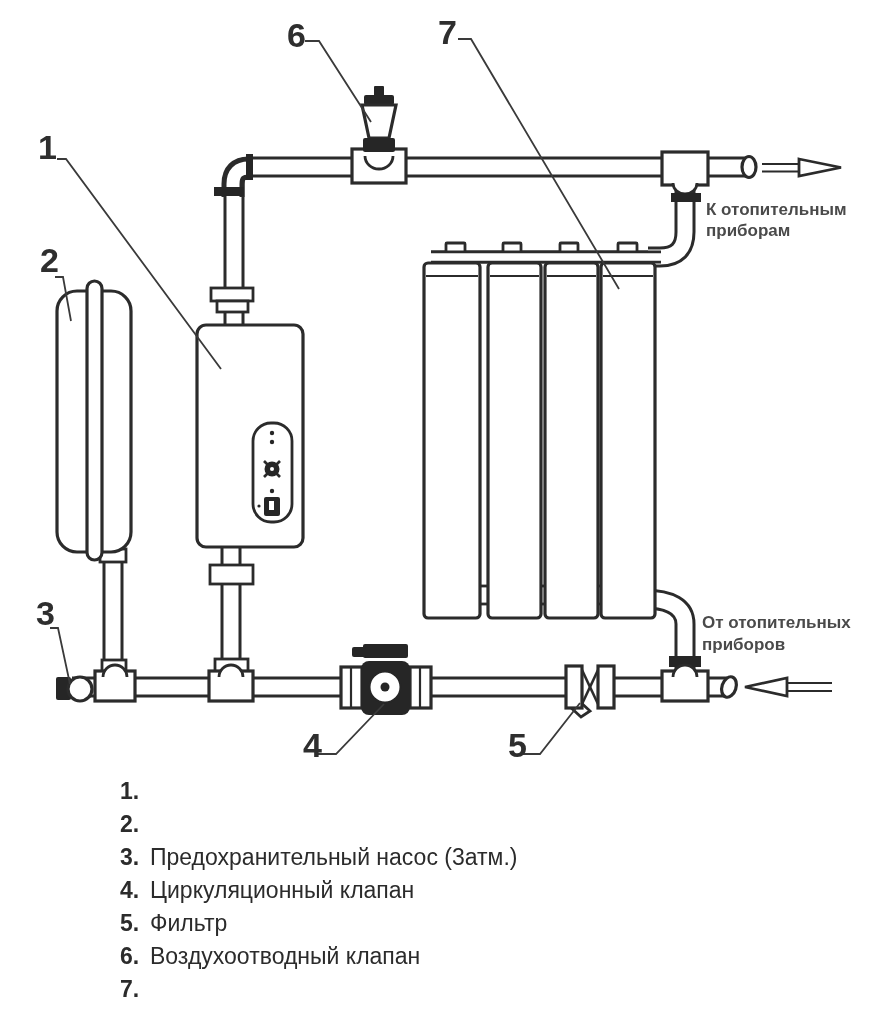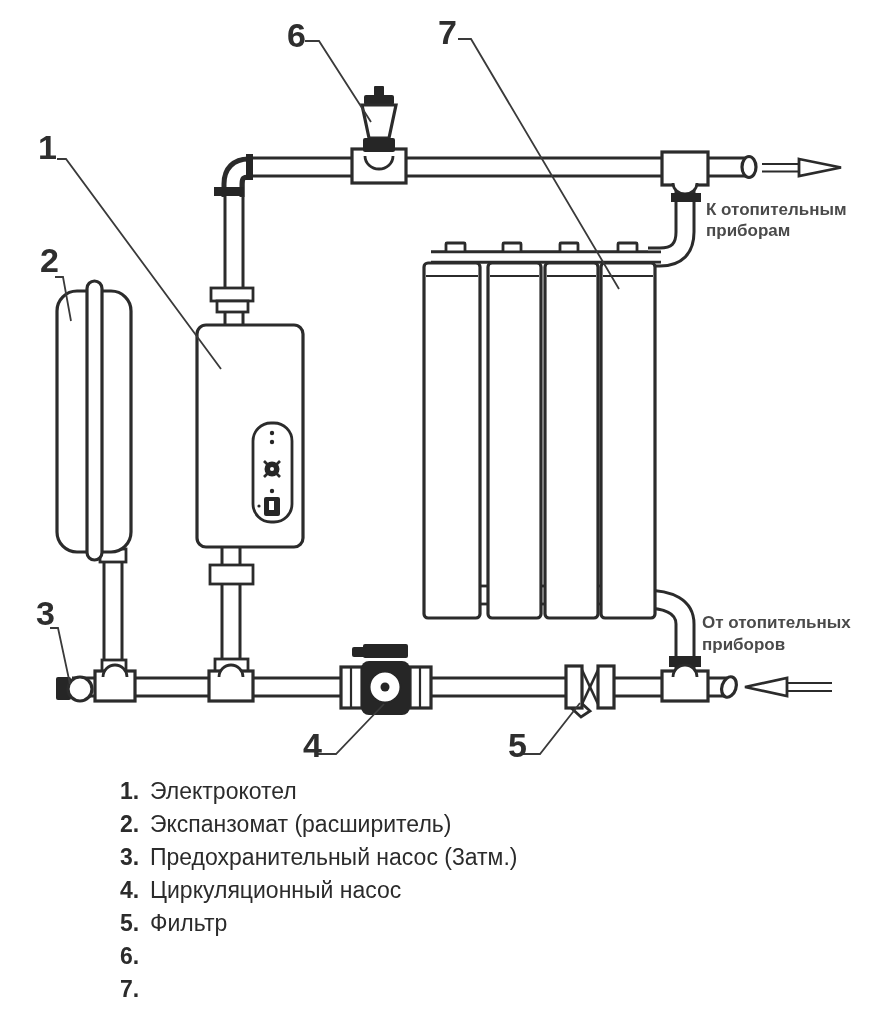--- a/index.html
+++ b/index.html
@@ -218,38 +218,37 @@
     <text class="flowlabel" x="706" y="215">К отопительным</text>
     <text class="flowlabel" x="706" y="236">приборам</text>
     <text class="flowlabel" x="702" y="628">От отопительных</text>
     <text class="flowlabel" x="702" y="650">приборов</text>
   </g>
 </svg>
 
   <div class="legend">
     <div class="legend-row">
       <span class="num">1.</span>
-      <span class="lbl">Электрокотел</span>
     </div>
     <div class="legend-row">
       <span class="num">2.</span>
-      <span class="lbl">Экспанзомат (расширитель)</span>
     </div>
     <div class="legend-row">
       <span class="num">3.</span>
       <span class="lbl">Предохранительный насос (3атм.)</span>
     </div>
     <div class="legend-row">
       <span class="num">4.</span>
-      <span class="lbl">Циркуляционный насос</span>
+      <span class="lbl">Циркуляционный клапан</span>
     </div>
     <div class="legend-row">
       <span class="num">5.</span>
       <span class="lbl">Фильтр</span>
     </div>
     <div class="legend-row">
       <span class="num">6.</span>
+      <span class="lbl">Воздухоотводный клапан</span>
     </div>
     <div class="legend-row">
       <span class="num">7.</span>
     </div>
   </div>
 </div>
 
 </body></html>

